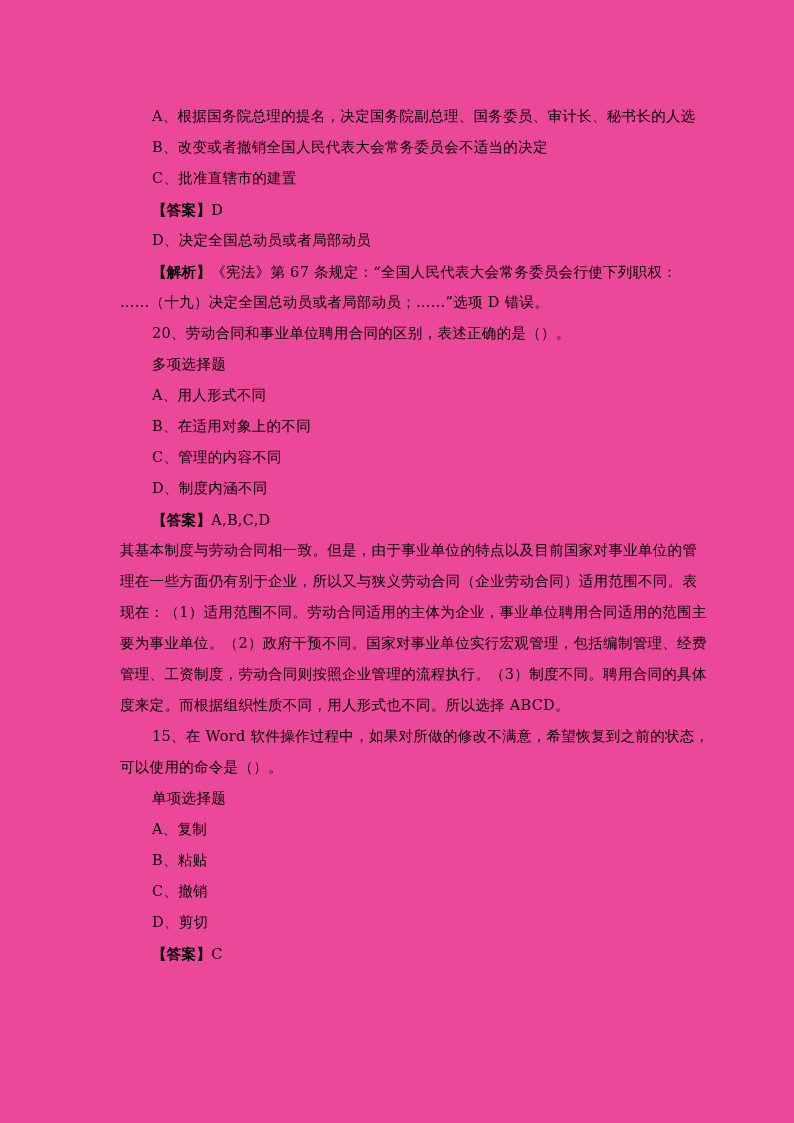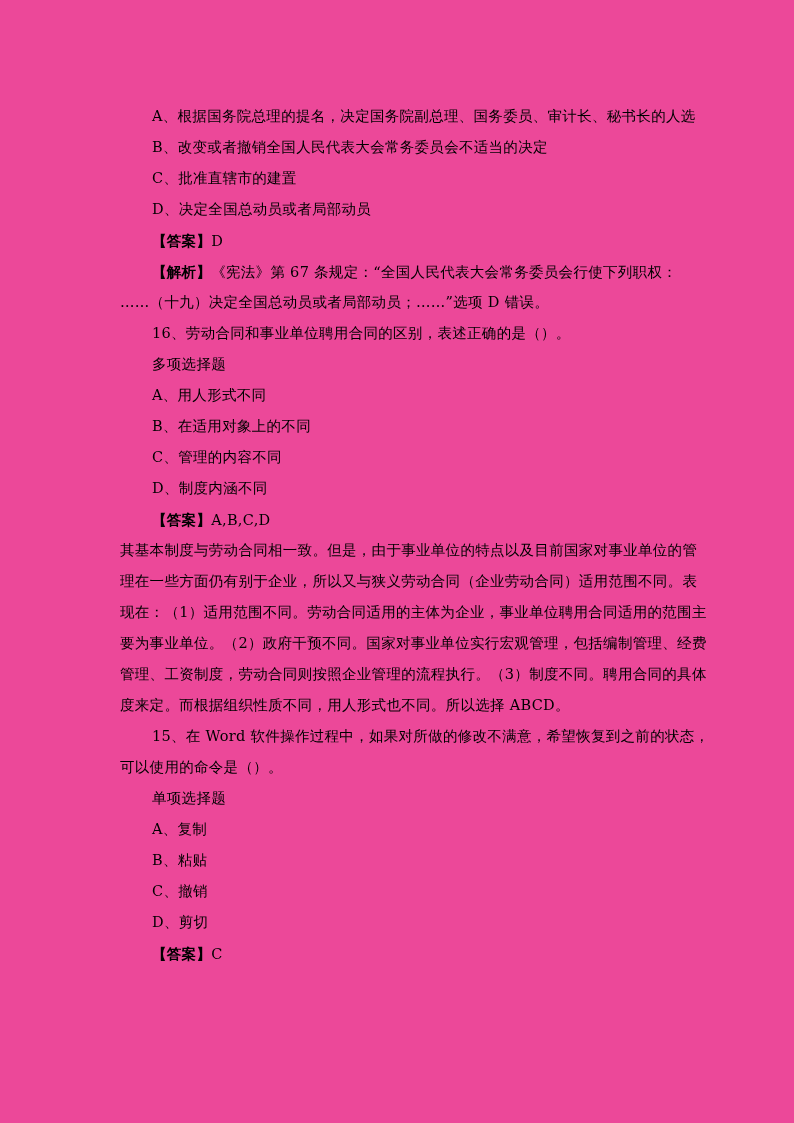--- a/index.html
+++ b/index.html
@@ -13,26 +13,26 @@
 </style>
 </head>
 <body>
 
 <div class="page">
   <div class="content">
 
     <div class="line ind">A、根据国务院总理的提名，决定国务院副总理、国务委员、审计长、秘书长的人选</div>
     <div class="line ind">B、改变或者撤销全国人民代表大会常务委员会不适当的决定</div>
     <div class="line ind">C、批准直辖市的建置</div>
+    <div class="line ind"><span class="bold">【答案】</span><span>D</span></div>
     <div class="line ind">D、决定全国总动员或者局部动员</div>
-    <div class="line ind"><span class="bold">【答案】</span><span>D</span></div>
     <div class="line ind"><span class="bold">【解析】</span><span>《宪法》第 67 条规定：“全国人民代表大会常务委员会行使下列职权：</span></div>
     <div class="line">……（十九）决定全国总动员或者局部动员；……”选项 D 错误。</div>
 
-    <div class="line ind">16、劳动合同和事业单位聘用合同的区别，表述正确的是（）。</div>
+    <div class="line ind">20、劳动合同和事业单位聘用合同的区别，表述正确的是（）。</div>
     <div class="line ind">多项选择题</div>
     <div class="line ind">A、用人形式不同</div>
     <div class="line ind">B、在适用对象上的不同</div>
     <div class="line ind">C、管理的内容不同</div>
     <div class="line ind">D、制度内涵不同</div>
     <div class="line ind"><span class="bold">【答案】</span><span>A,B,C,D</span></div>
     <div class="line">其基本制度与劳动合同相一致。但是，由于事业单位的特点以及目前国家对事业单位的管</div>
     <div class="line">理在一些方面仍有别于企业，所以又与狭义劳动合同（企业劳动合同）适用范围不同。表</div>
     <div class="line">现在：（1）适用范围不同。劳动合同适用的主体为企业，事业单位聘用合同适用的范围主</div>
     <div class="line">要为事业单位。（2）政府干预不同。国家对事业单位实行宏观管理，包括编制管理、经费</div>

